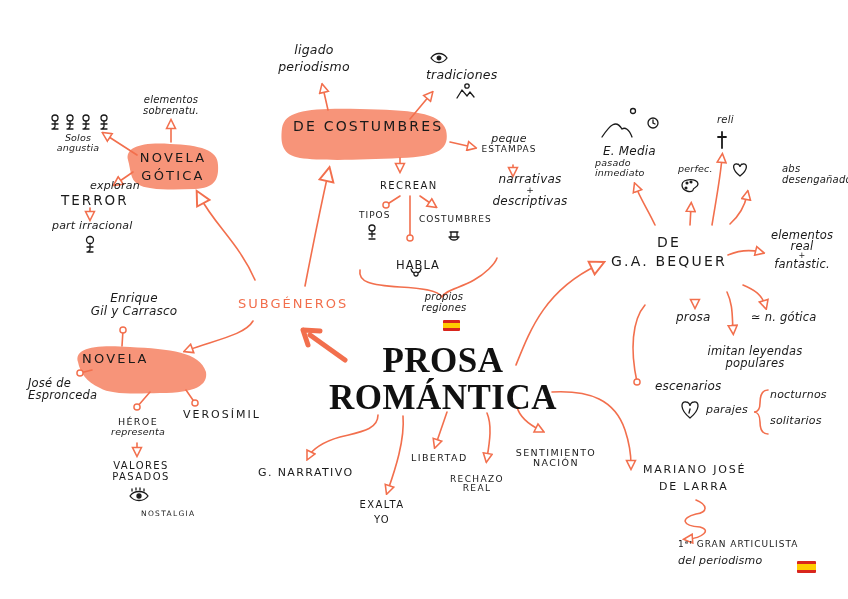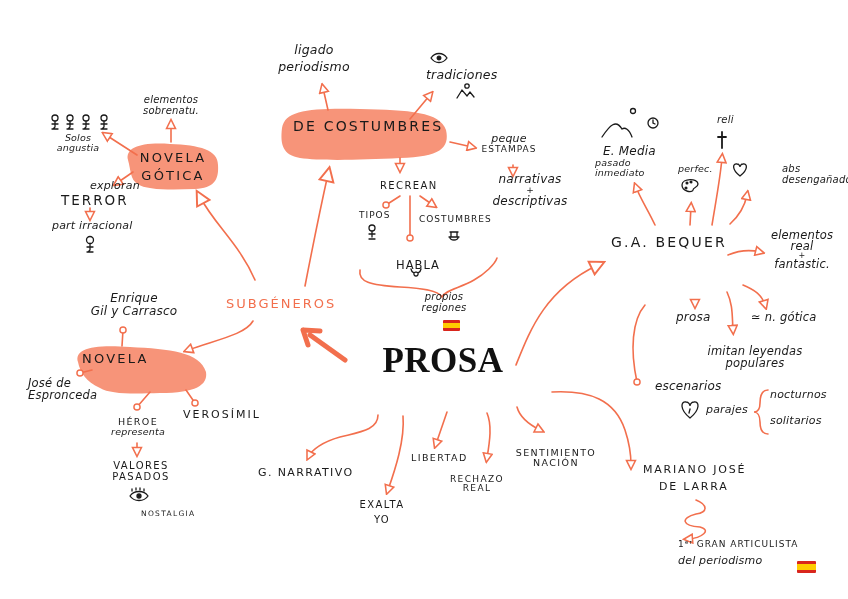--- a/index.html
+++ b/index.html
@@ -8,21 +8,21 @@
   #canvas { position: absolute; left: 0; top: 0; width: 848px; height: 599px; }
   .t { position: absolute; white-space: nowrap; line-height: 1.05;
        font-family: "DejaVu Sans", sans-serif; color: #1a1a1a; }
   .hand { font-style: italic; font-size: 11px; letter-spacing: 0.2px; }
   .caps { font-size: 11px; letter-spacing: 1.4px; text-transform: uppercase; }
   .big  { font-size: 13.5px; letter-spacing: 2px; text-transform: uppercase; }
   .ctr { text-align: center; }
   .node-text { font-size: 13px; letter-spacing: 2.2px; text-transform: uppercase; line-height: 1.35; }
   .title { font-family: "Liberation Serif", serif; font-weight: bold;
            font-size: 35px; letter-spacing: 0.5px; line-height: 1.05; text-align: center; color: #111; }
-  .orange-text { color: #f26f4d; }
+  .orange-text { color: #f26f4d; margin-left: 12px; }
   .flag { position: absolute; width: 17px; height: 11px;
           background: linear-gradient(#d9261c 0 25%, #ffcc00 25% 75%, #d9261c 75% 100%);
           border-radius: 1px; }
 </style>
 </head>
 <body>
 
 <svg id="canvas" width="848" height="599" viewBox="0 0 848 599">
   <defs>
     <marker id="tri" viewBox="0 0 10 10" refX="5" refY="5" markerWidth="7" markerHeight="7" orient="auto-start-reverse">
@@ -171,20 +171,21 @@
 
     <g transform="translate(690,410)">
       <path d="M0,8 C-11,-1 -9,-9 -4,-8 C-1,-8 0,-5 0,-4 C0,-5 1,-8 4,-8 C9,-9 11,-1 0,8 Z"></path>
       <path d="M0,-1 L-1,3"></path>
     </g>
   </g>
 </svg>
 
 <div class="t title" style="left:328px; top:343px; width:230px;">
   <div>PROSA</div>
+  <div>ROMÁNTICA</div>
 </div>
 
 <div class="t big orange-text" style="left:226px; top:297px; font-size:13px;">SUBGÉNEROS</div>
 
 <div class="t node-text ctr" style="left:130px; top:149px; width:86px;">
   <div>NOVELA</div>
   <div>GÓTICA</div>
 </div>
 <div class="t hand ctr" style="left:136px; top:95px; width:70px; font-size:10px;">
   <div>elementos</div>
@@ -241,20 +242,21 @@
   <div class="hand" style="font-size:9.5px;">representa</div>
 </div>
 <div class="t big" style="left:183px; top:409px; font-size:11px;">VEROSÍMIL</div>
 <div class="t caps ctr" style="left:98px; top:461px; width:86px; font-size:10px;">
   <div>VALORES</div>
   <div>PASADOS</div>
 </div>
 <div class="t caps" style="left:93px; top:510px; font-size:7.5px; letter-spacing:1.3px;margin-left:48px;">NOSTALGIA</div>
 
 <div class="t node-text ctr" style="left:610px; top:233px; width:118px; font-size:14px;">
+  <div>DE</div>
   <div>G.A. BEQUER</div>
 </div>
 <div class="t hand" style="left:595px; top:145px;">
   <div style="font-size:12px; padding-left:8px;">E. Media</div>
   <div style="font-size:9.5px;">pasado</div>
   <div style="font-size:9.5px;">inmediato</div>
 </div>
 <div class="t hand" style="left:678px; top:164px; font-size:9.5px;">perfec.</div>
 <div class="t hand" style="left:717px; top:115px; font-size:10px;">reli</div>
 <div class="t hand" style="left:782px; top:164px; font-size:10px;">

